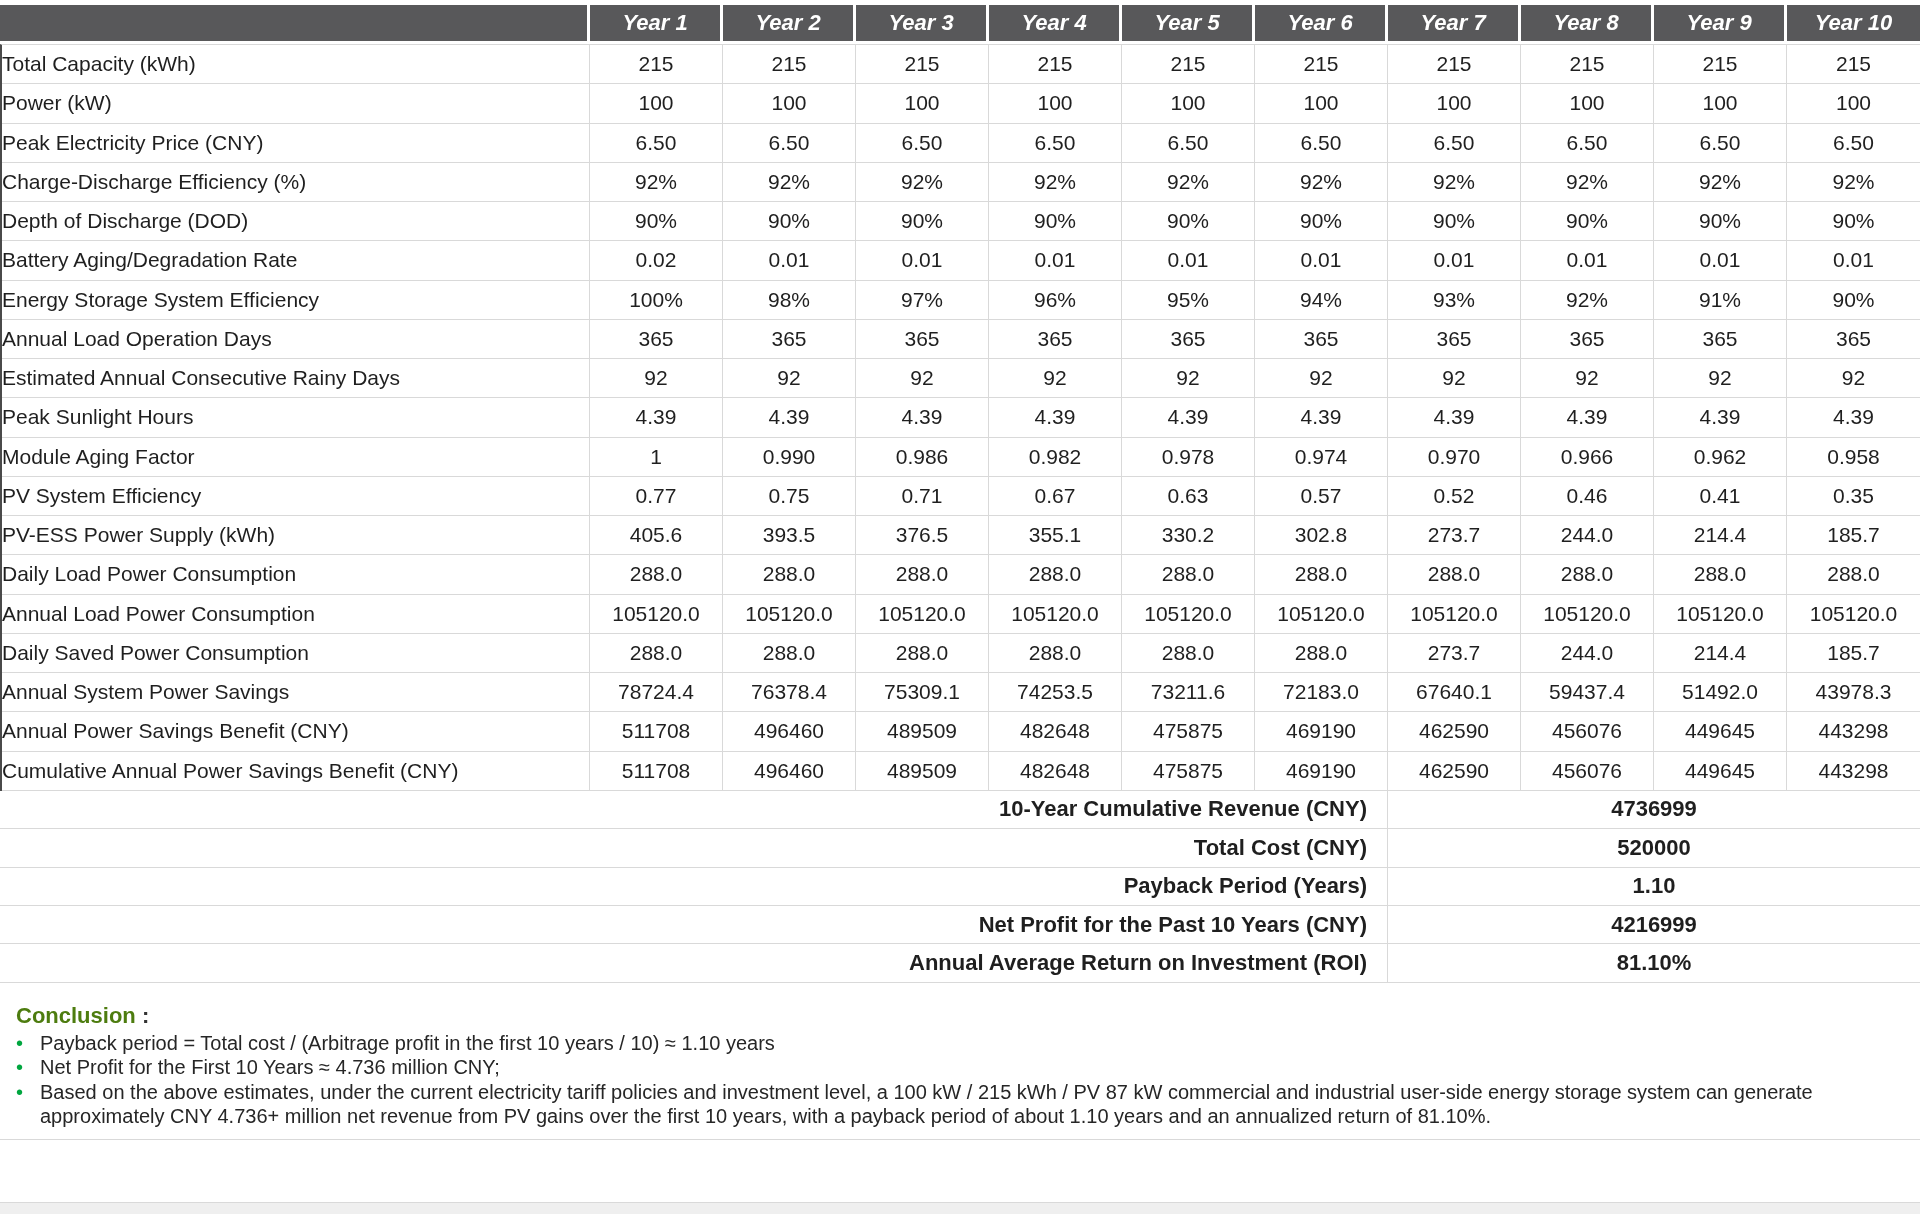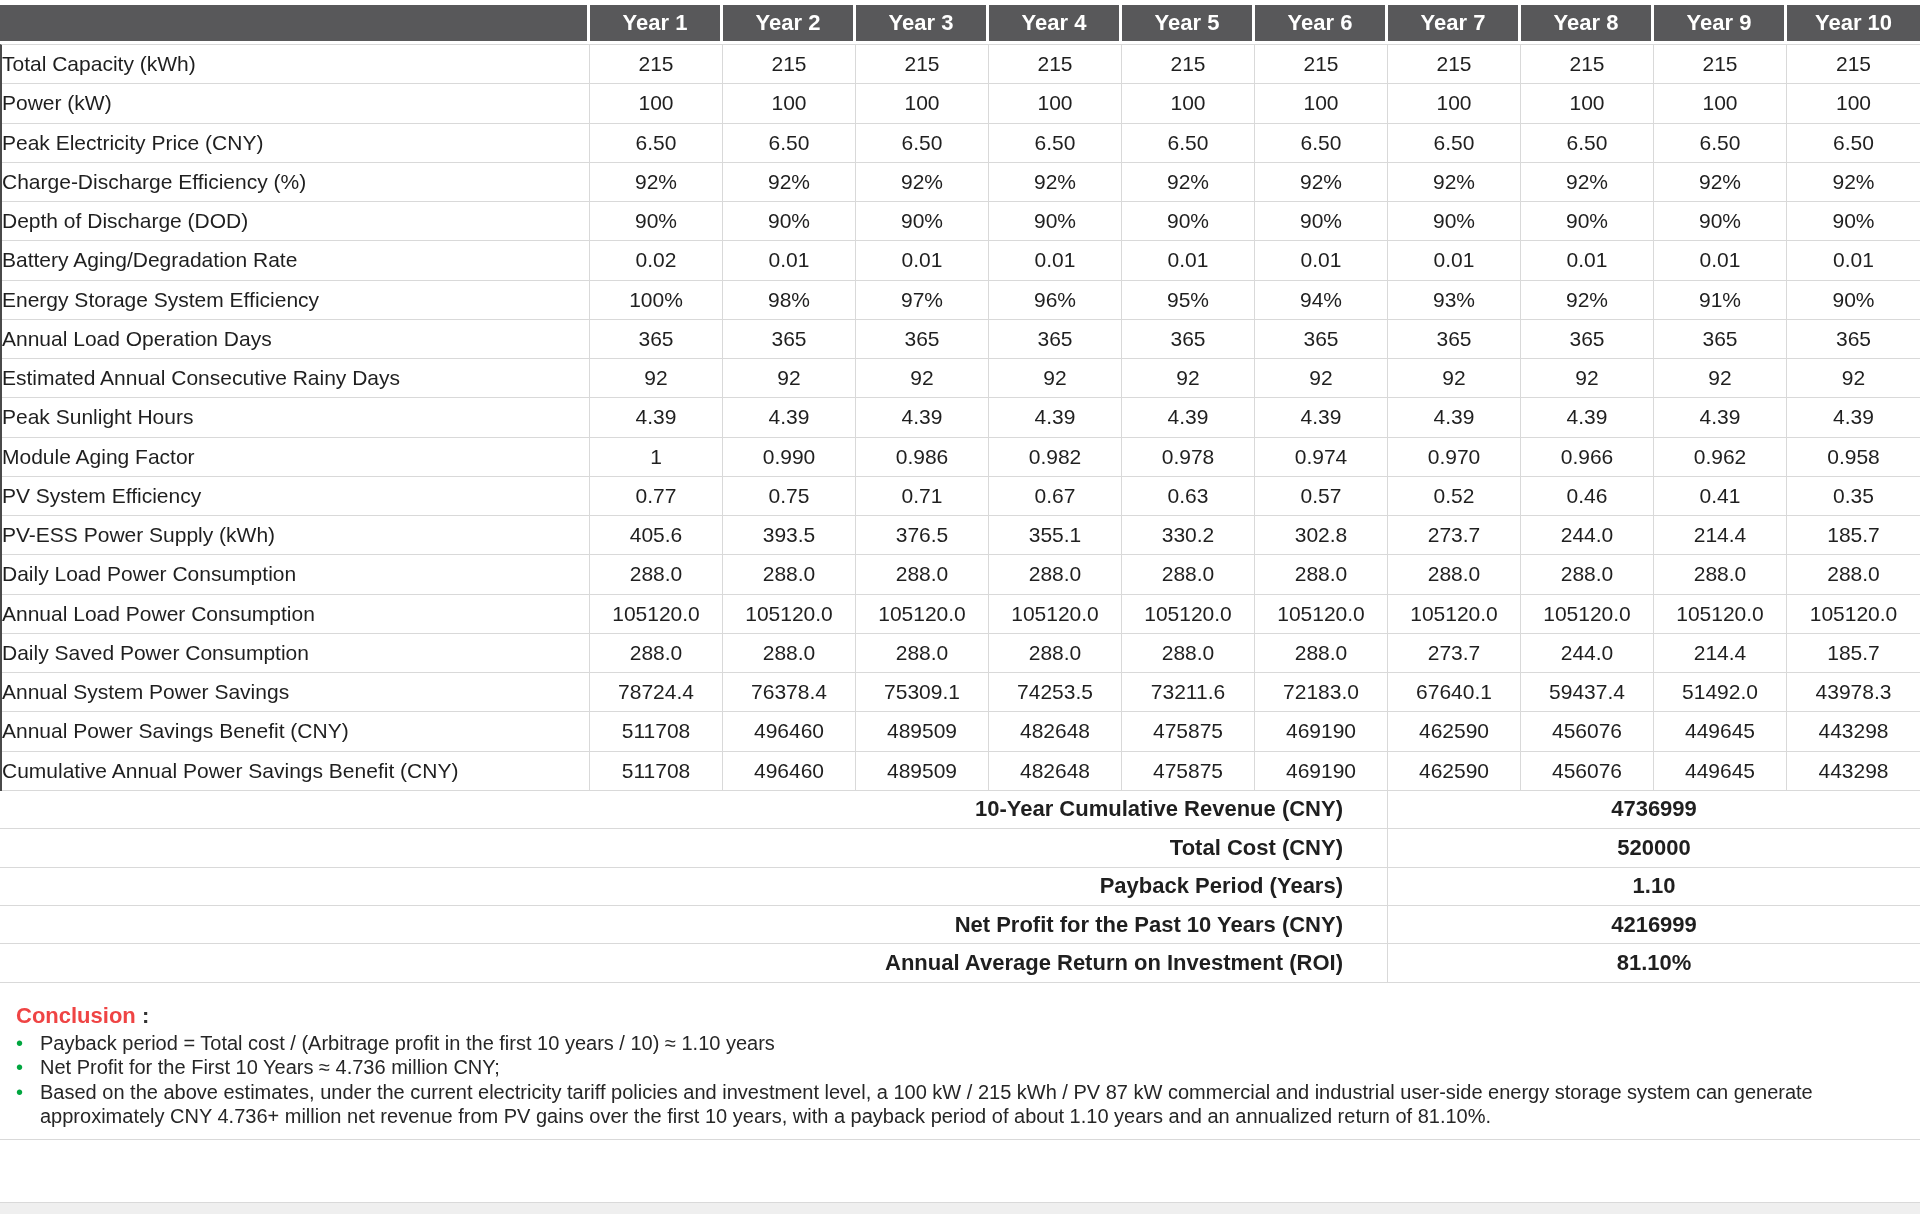--- a/index.html
+++ b/index.html
@@ -9,21 +9,21 @@
   }
   
   .title-bar{
     height:52px;background:#00A63F;color:#ffffff;
     display:flex;align-items:center;justify-content:center;
     font-size:29px;font-weight:bold;letter-spacing:.2px;
   }
   
   .header-row{
     margin-top:5px;margin-bottom:3px;height:36px;
-    display:grid;grid-template-columns:590px repeat(10,133px);
+    display:grid;grid-template-columns:590px repeat(10,133px);font-style:italic;
   }
   .header-row .hcell{
     background:#58585a;color:#ffffff;font-weight:bold;font-size:22px;
     display:flex;align-items:center;justify-content:center;
     border-right:3px solid #ffffff;box-sizing:border-box;
   }
   .header-row .hcell:last-child{border-right:none;}
   
   .table-body{border-top:1px solid #d9d9d9;border-left:2px solid #4a4a4a;}
   .drow{
@@ -40,34 +40,34 @@
     font-size:21px;border-right:1px solid #d9d9d9;box-sizing:border-box;
   }
   .dcell:last-child{border-right:none;}
   
   .summary .srow{
     display:grid;grid-template-columns:1388px 532px;
     height:38.4px;box-sizing:border-box;border-bottom:1px solid #d9d9d9;
   }
   .summary .slabel{
     display:flex;align-items:center;justify-content:flex-end;
-    padding-right:44px;font-weight:bold;font-size:22px;box-sizing:border-box;
+    padding-right:20px;font-weight:bold;font-size:22px;box-sizing:border-box;
     border-right:1px solid #d9d9d9;white-space:nowrap;
   }
   .summary .svalue{
     display:flex;align-items:center;justify-content:center;
     font-weight:bold;font-size:22px;
   }
   
   .conclusion{
     margin-top:16px;padding:4px 16px 10px 16px;
     border-bottom:1px solid #d9d9d9;min-height:130px;box-sizing:border-box;
   }
   .conclusion .heading{font-size:22px;font-weight:bold;line-height:26px;}
-  .conclusion .heading .word{color:#ef4444;}
+  .conclusion .heading .word{color:#4d7c0f;}
   .conclusion .heading .colon{color:#333333;}
   .bullets{list-style:none;margin:2px 0 0 0;padding:0;}
   .bullets li{display:flex;font-size:20px;line-height:24.5px;color:#262626;}
   .bullets .dot{color:#00A63F;width:24px;flex:0 0 24px;text-align:left;font-size:20px;}
   .bullets .btext{flex:1;padding-right:8px;}
   
   .footer-strip{
     position:absolute;left:0;right:0;bottom:0;height:11px;
     background:#efefef;border-top:1px solid #d9d9d9;
   }

